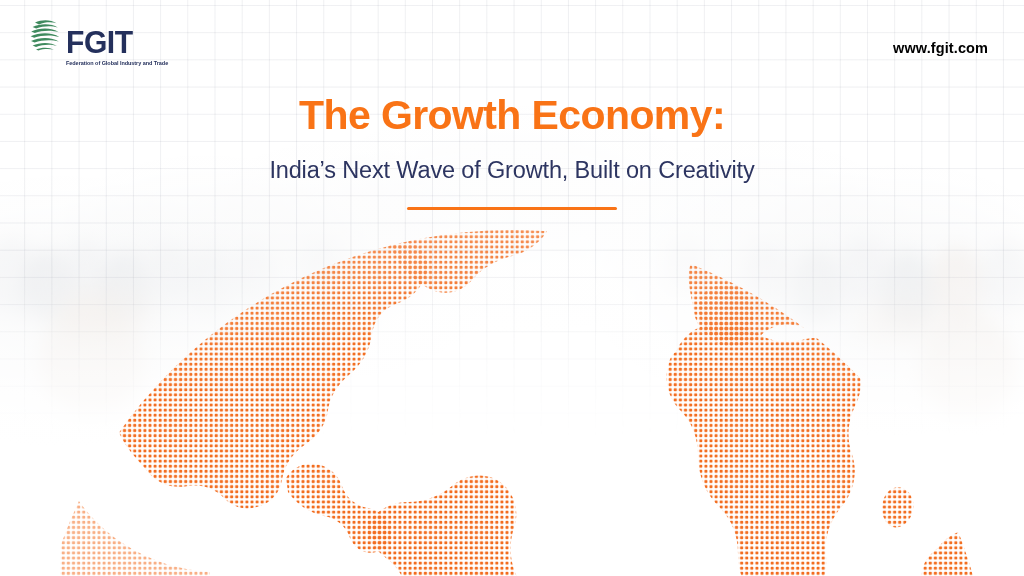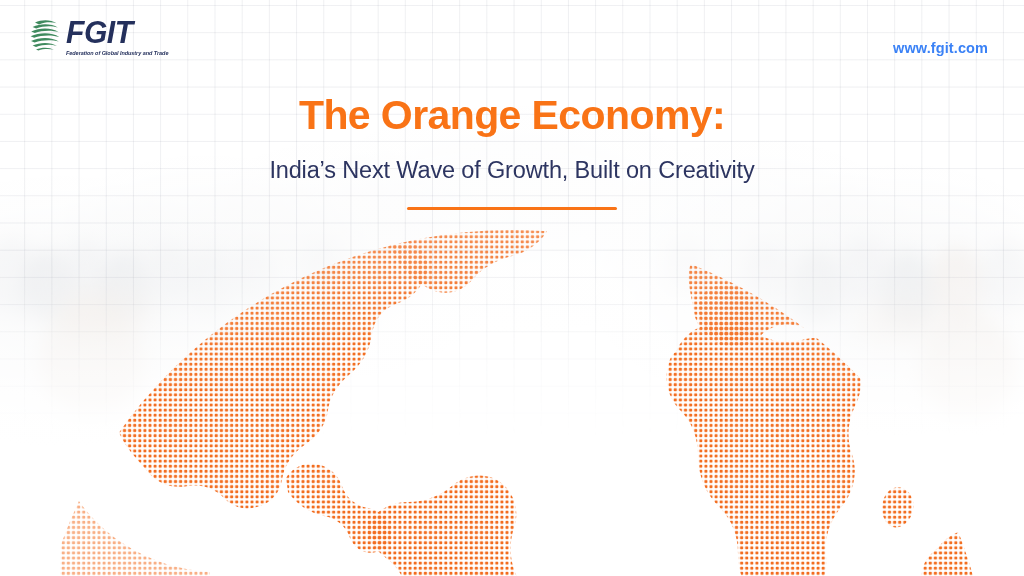--- a/index.html
+++ b/index.html
@@ -98,22 +98,21 @@
     top: 16px;
     display: flex;
     align-items: flex-start;
     gap: 4px;
   }
   .logo-mark { width: 34px; height: 38px; display: block; flex: none; }
   .logo-text-col {
     display: flex;
     flex-direction: column;
     align-items: flex-start;
-    margin-top: 1px;
-    font-style: italic;
+    margin-top: 11px;
   }
   .logo-word {
     font-family: "Liberation Sans", sans-serif;
     font-weight: 700;
     font-size: 31px;
     line-height: 31px;
     letter-spacing: -0.5px;
     color: #24305c;
     transform: scaleX(0.97);
     transform-origin: left center;
@@ -132,21 +131,21 @@
   }
 
   .site-url {
     position: absolute;
     right: 36px;
     top: 40px;
     font-family: "Liberation Sans", sans-serif;
     font-weight: 700;
     font-size: 14.5px;
     letter-spacing: 0.1px;
-    color: #3b82f6;
+    color: #000000;
     white-space: nowrap;
   }
 
   
   .title-block {
     position: absolute;
     left: 0;
     right: 0;
     top: 92px;
     text-align: center;
@@ -370,18 +369,18 @@
     </svg>
     <div class="logo-text-col">
       <div class="logo-word">FGIT</div>
       <div class="logo-tagline">Federation of Global Industry and Trade</div>
     </div>
   </div>
 
   <div class="site-url">www.fgit.com</div>
 
   <div class="title-block">
-    <h1 class="headline">The Orange Economy:</h1>
+    <h1 class="headline">The Growth Economy:</h1>
     <p class="subhead">India’s Next Wave of Growth, Built on Creativity</p>
     <div class="rule"></div>
   </div>
 
 </div>
 
 </body></html>

